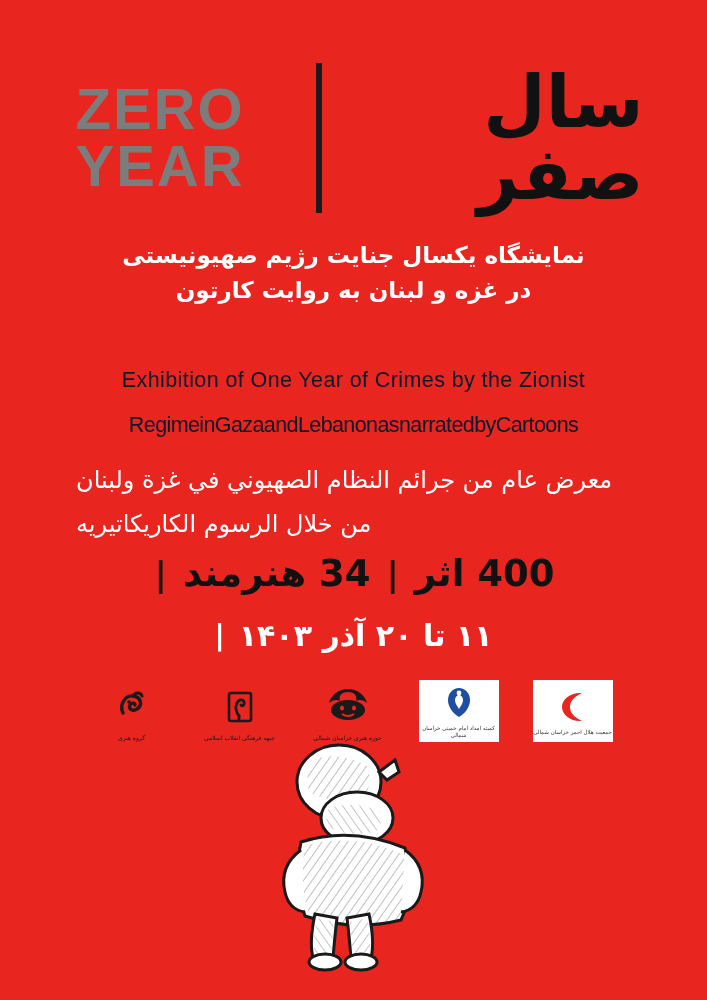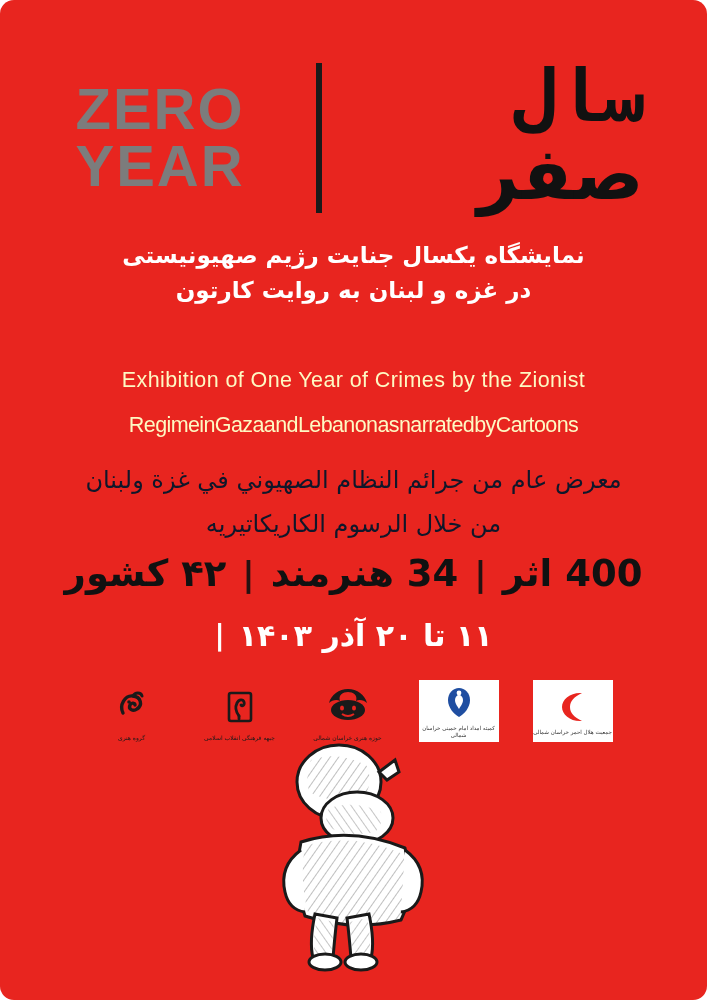--- a/index.html
+++ b/index.html
@@ -10,21 +10,20 @@
   body {
     font-family: "Liberation Sans", sans-serif;
   }
   .poster {
     position: relative;
     width: 707px;
     height: 1000px;
     background: #e8251f;
     overflow: hidden;
     margin: 0 auto;
-    border-radius: 14px;
   }
 
   
   .title-row {
     position: absolute;
     top: 48px;
     left: 0;
     right: 0;
     height: 180px;
     display: flex;
@@ -56,21 +55,20 @@
     text-align: right;
     direction: rtl;
     color: #111111;
     font-family: "DejaVu Sans", sans-serif;
     font-weight: bold;
   }
   .fa-title .l1 {
     font-size: 72px;
     line-height: 0.95;
     letter-spacing: -1px;
-    font-family: Liberation Mono, monospace;
   }
   .fa-title .l2 {
     font-size: 72px;
     line-height: 0.95;
     margin-top: 4px;
   }
 
   
   .fa-sub {
     position: absolute;
@@ -89,46 +87,46 @@
     box-sizing: border-box;
   }
 
   
   .en-sub {
     position: absolute;
     top: 358px;
     left: 0;
     right: 0;
     text-align: center;
-    color: #fef9c3;
+    color: #0f172a;
     font-family: "Liberation Sans", sans-serif;
     font-size: 21.5px;
     line-height: 2.1;
     letter-spacing: 0.4px;
     padding: 0 55px;
     box-sizing: border-box;
   }
   .en-sub .tight {
     letter-spacing: -0.6px;
   }
 
   
   .ar-sub {
     position: absolute;
     top: 458px;
     left: 0;
     right: 0;
-    text-align: center;
-    direction: rtl;
-    color: #0f172a;
+    text-align: left;
+    direction: rtl;
+    color: #ffffff;
     font-family: "DejaVu Sans", sans-serif;
     font-size: 24px;
     line-height: 1.85;
     letter-spacing: 0.5px;
-    padding: 0 43px;
+    padding: 0 76px;
     box-sizing: border-box;
   }
   .ar-sub .spread {
     letter-spacing: 2.5px;
   }
 
   
   .stats {
     position: absolute;
     top: 552px;
@@ -261,21 +259,20 @@
   <div class="ar-sub">
     <div>معرض عام من جرائم النظام الصهيوني في غزة ولبنان</div>
     <div class="spread">من خلال الرسوم الكاريكاتيريه</div>
   </div>
 
   <div class="stats">
     <span>400 اثر</span>
     <span class="sep">|</span>
     <span>34 هنرمند</span>
     <span class="sep">|</span>
-    <span>۴۲ کشور</span>
   </div>
 
   <div class="datebar">
     <span>۱۱ تا ۲۰ آذر ۱۴۰۳</span>
     <span class="sep">|</span>
   </div>
 
   <div class="logos">
 
     <div class="logo">

